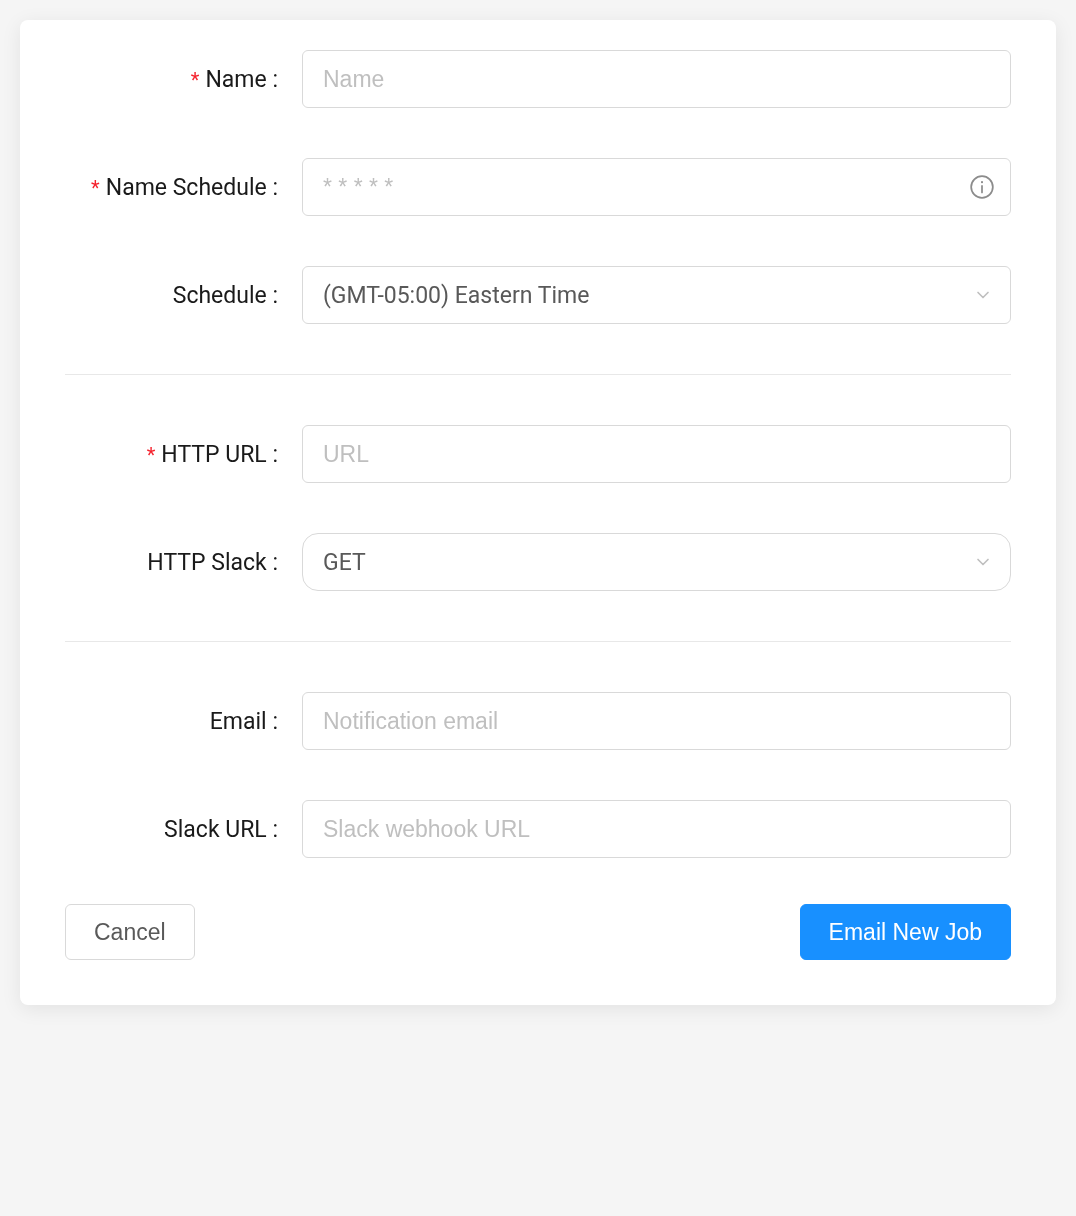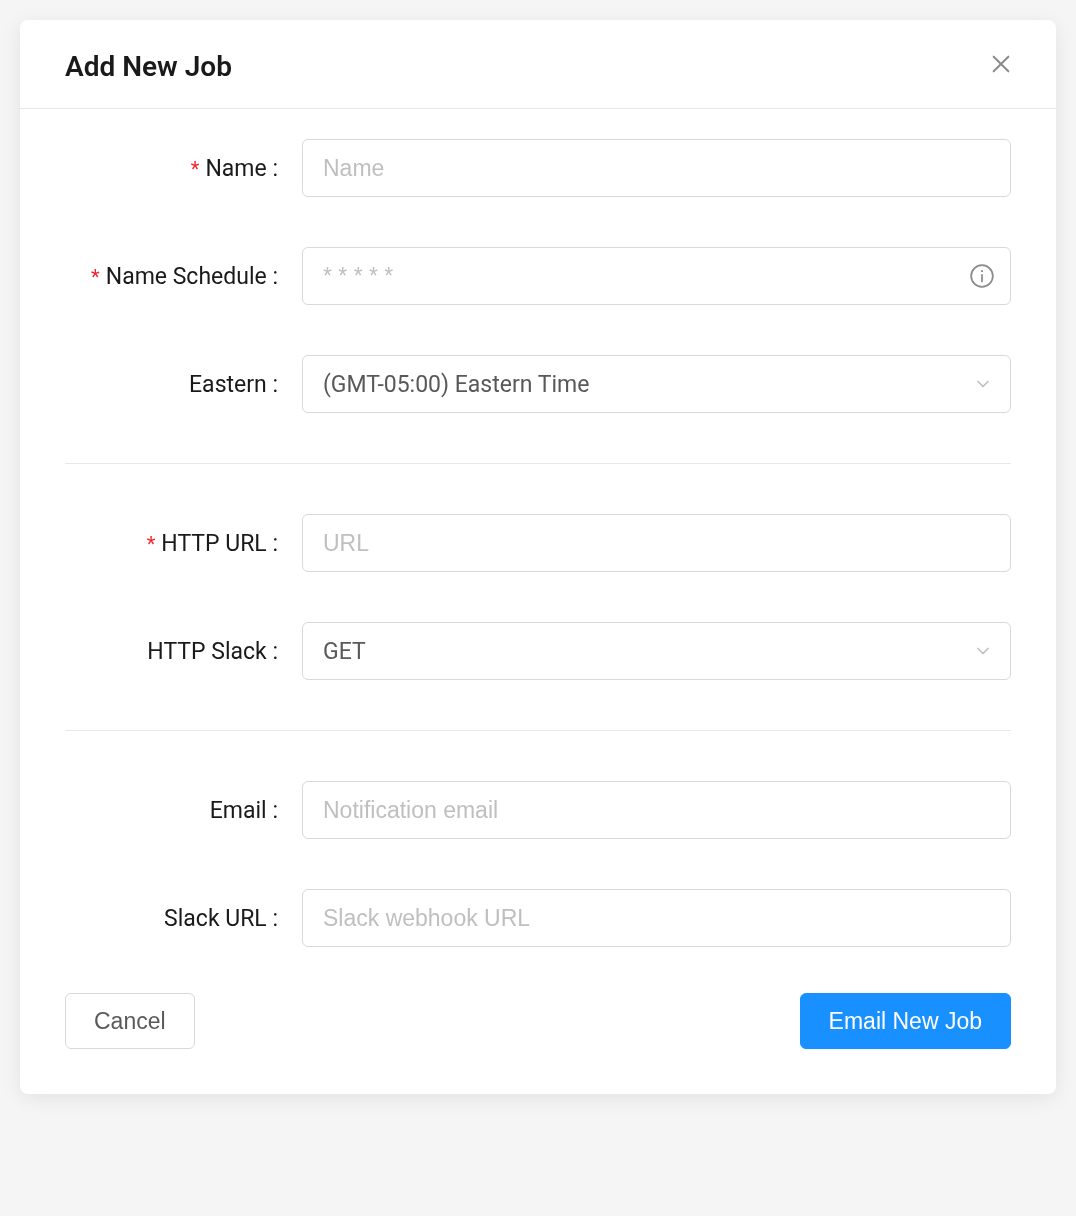--- a/index.html
+++ b/index.html
@@ -142,29 +142,20 @@
       background: #1890ff;
       color: #fff;
       border-color: #1890ff;
     }
   </style>
 </head>
 <body>
 
 <div class="modal">
 
-  <div class="modal-header">
-    <h2 class="modal-title">Add New Job</h2>
-    <button class="close-icon">
-      <svg width="22" height="22" viewBox="0 0 24 24" fill="none" stroke="#8c8c8c" stroke-width="2.2" stroke-linecap="round">
-          <line x1="4" y1="4" x2="20" y2="20"></line>
-          <line x1="20" y1="4" x2="4" y2="20"></line>
-        </svg>
-    </button>
-  </div>
 
   <div class="modal-body">
 
     <div class="form-row">
       <label class="form-label">
         <span class="required">*</span><span>Name</span><span> :</span>
       </label>
       <div class="form-control-wrap">
         <input type="text" class="form-input" placeholder="Name" style="">
       </div>
@@ -181,21 +172,21 @@
               <circle cx="12" cy="12" r="10"></circle>
               <line x1="12" y1="11" x2="12" y2="17" stroke-linecap="round"></line>
               <circle cx="12" cy="7.5" r="1" fill="#8c8c8c" stroke="none"></circle>
             </svg>
         </span>
       </div>
     </div>
 
     <div class="form-row">
       <label class="form-label">
-        <span>Eastern</span><span> :</span>
+        <span>Schedule</span><span> :</span>
       </label>
       <div class="select-wrap">
         <div class="form-select" style="display:flex;align-items:center;">(GMT-05:00) Eastern Time</div>
         <span class="chevron-icon">
           <svg width="20" height="20" viewBox="0 0 24 24" fill="none" stroke="#bfbfbf" stroke-width="2" stroke-linecap="round" stroke-linejoin="round">
               <polyline points="6 9 12 15 18 9"></polyline>
             </svg>
         </span>
       </div>
     </div>
@@ -209,21 +200,21 @@
       <div class="form-control-wrap">
         <input type="text" class="form-input" placeholder="URL" style="">
       </div>
     </div>
 
     <div class="form-row">
       <label class="form-label">
         <span>HTTP Slack</span><span> :</span>
       </label>
       <div class="select-wrap">
-        <div class="form-select" style="display:flex;align-items:center;">GET</div>
+        <div class="form-select" style="display:flex;align-items:center;border-radius:16px;">GET</div>
         <span class="chevron-icon">
           <svg width="20" height="20" viewBox="0 0 24 24" fill="none" stroke="#bfbfbf" stroke-width="2" stroke-linecap="round" stroke-linejoin="round">
               <polyline points="6 9 12 15 18 9"></polyline>
             </svg>
         </span>
       </div>
     </div>
 
     <hr class="divider">
 

